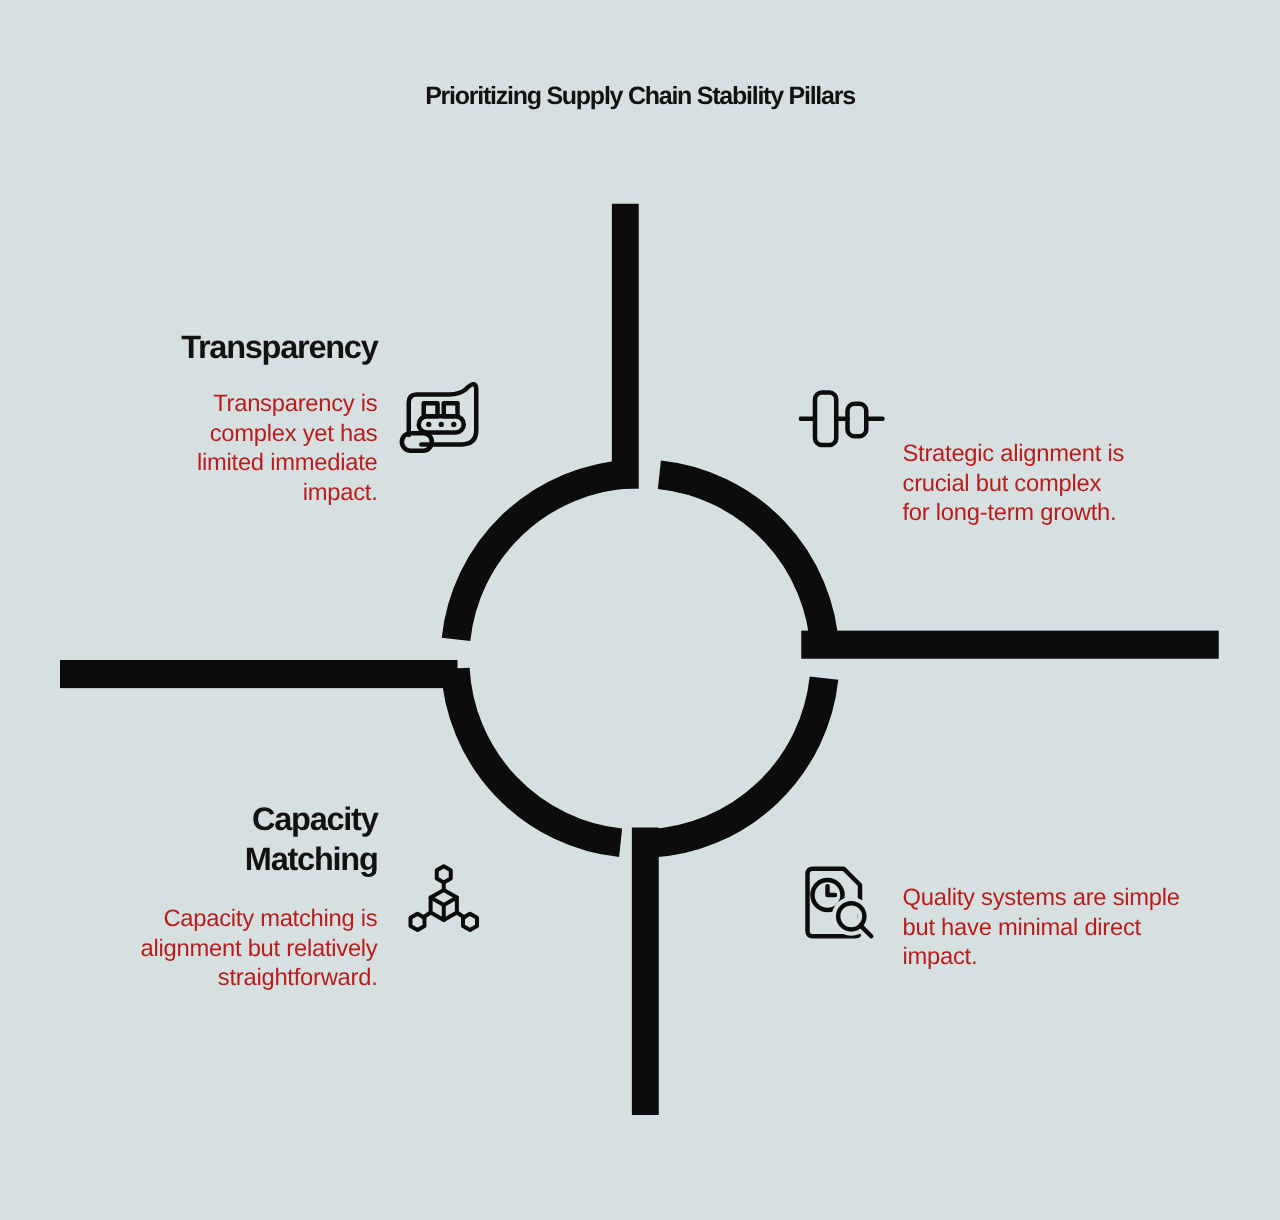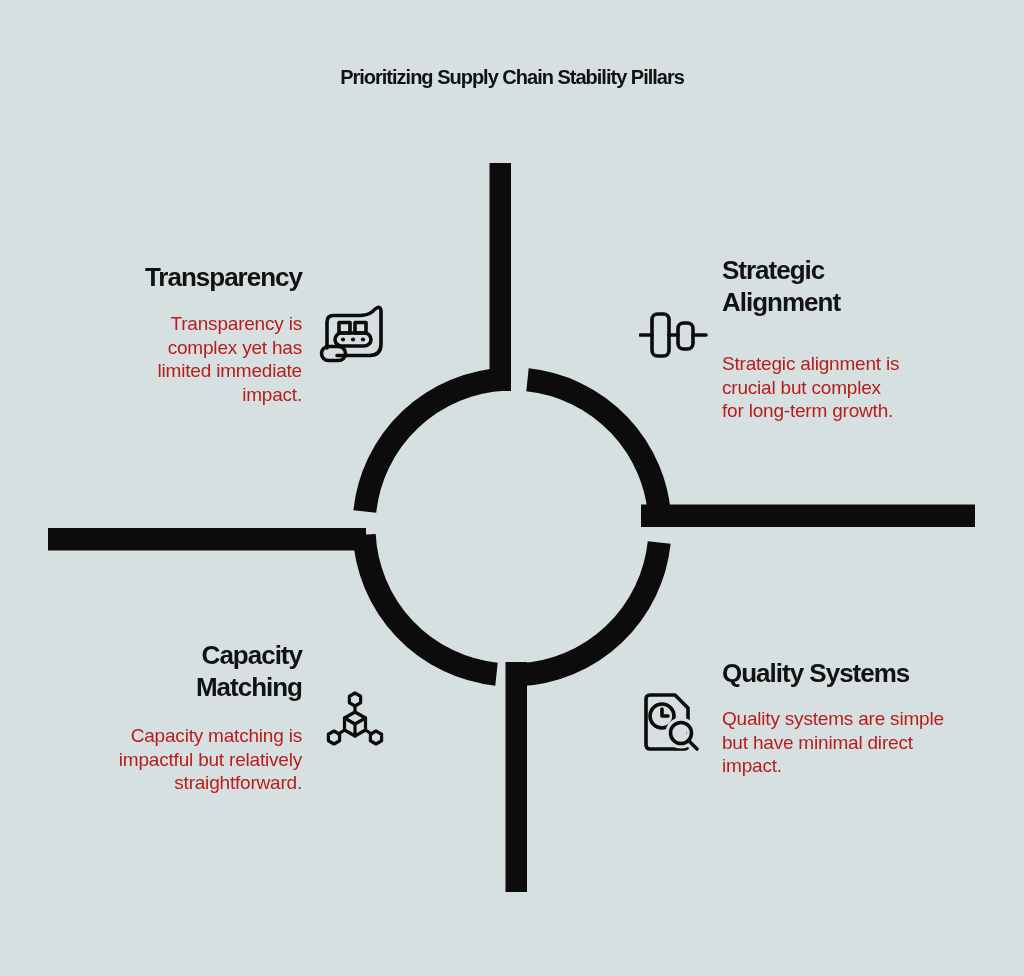--- a/index.html
+++ b/index.html
@@ -81,59 +81,56 @@
         <rect x="39" y="20.5" width="11" height="10.5"></rect>
       </g>
       <g class="ink-fill">
         <circle cx="27" cy="37.5" r="2.1"></circle>
         <circle cx="37" cy="37.5" r="2.1"></circle>
         <circle cx="47" cy="37.5" r="2.1"></circle>
       </g>
     </svg>
   </div>
 
-  <div class="heading align-left" style="top:254px">Strategic
-Alignment</div>
   <div class="body-text align-left" style="top:352px">Strategic alignment is
 crucial but complex
 for long-term growth.</div>
   <div class="icon" style="left:639px; top:311px">
     <svg width="70" height="48" viewBox="0 0 70 48">
       <g class="ink-stroke" stroke-width="3.6" stroke-linejoin="round" stroke-linecap="round">
         <line x1="1.5" y1="24" x2="13" y2="24"></line>
         <rect x="13" y="3" width="17" height="42" rx="5.5"></rect>
         <line x1="30" y1="24" x2="39" y2="24"></line>
         <rect x="39" y="12" width="15" height="26" rx="5.5"></rect>
         <line x1="54" y1="24" x2="67" y2="24"></line>
       </g>
     </svg>
   </div>
 
   <div class="heading align-right" style="top:639px">Capacity
 Matching</div>
   <div class="body-text align-right" style="top:724px">Capacity matching is
-impactful but relatively
+alignment but relatively
 straightforward.</div>
   <div class="icon" style="left:326px; top:691px">
     <svg width="58" height="62" viewBox="0 0 58 62">
       <g class="ink-stroke" stroke-width="3.2" stroke-linejoin="round" stroke-linecap="round">
         <path d="M 29 2 L 34.6 5.25 L 34.6 11.75 L 29 15 L 23.4 11.75 L 23.4 5.25 Z"></path>
         <line x1="29" y1="15" x2="29" y2="21"></line>
         <path d="M 29 21 L 39.5 27 L 39.5 39 L 29 45 L 18.5 39 L 18.5 27 Z"></path>
         <path d="M 18.5 27 L 29 33 L 39.5 27"></path>
         <line x1="29" y1="33" x2="29" y2="45"></line>
         <line x1="18.5" y1="39" x2="12.5" y2="43"></line>
         <path d="M 8 40 L 13.6 43.25 L 13.6 49.75 L 8 53 L 2.4 49.75 L 2.4 43.25 Z"></path>
         <line x1="39.5" y1="39" x2="45.5" y2="43"></line>
         <path d="M 50 40 L 55.6 43.25 L 55.6 49.75 L 50 53 L 44.4 49.75 L 44.4 43.25 Z"></path>
       </g>
     </svg>
   </div>
 
-  <div class="heading align-left" style="top:657px">Quality Systems</div>
   <div class="body-text align-left" style="top:707px">Quality systems are simple
 but have minimal direct
 impact.</div>
   <div class="icon" style="left:637px; top:689px">
     <svg width="70" height="68" viewBox="0 0 70 68">
       <g class="ink-stroke" stroke-width="3.6" stroke-linejoin="round" stroke-linecap="round">
         <path d="M 13 60 Q 9 60 9 56 L 9 10 Q 9 6 13 6 L 38 6 L 51 19 L 51 56 Q 51 60 47 60 Z" fill="none"></path>
         <circle cx="25" cy="27" r="12"></circle>
         <path d="M 25 20 L 25 27 L 31 27"></path>
       </g>

